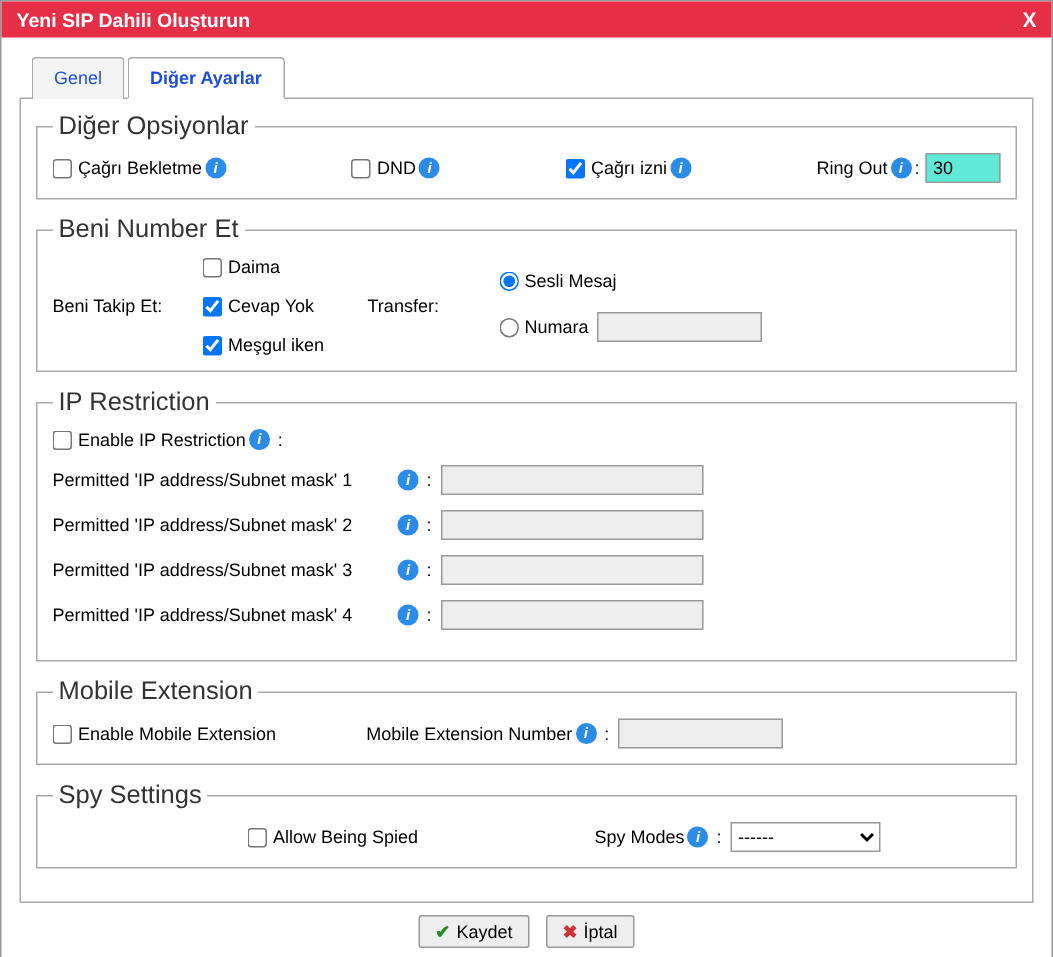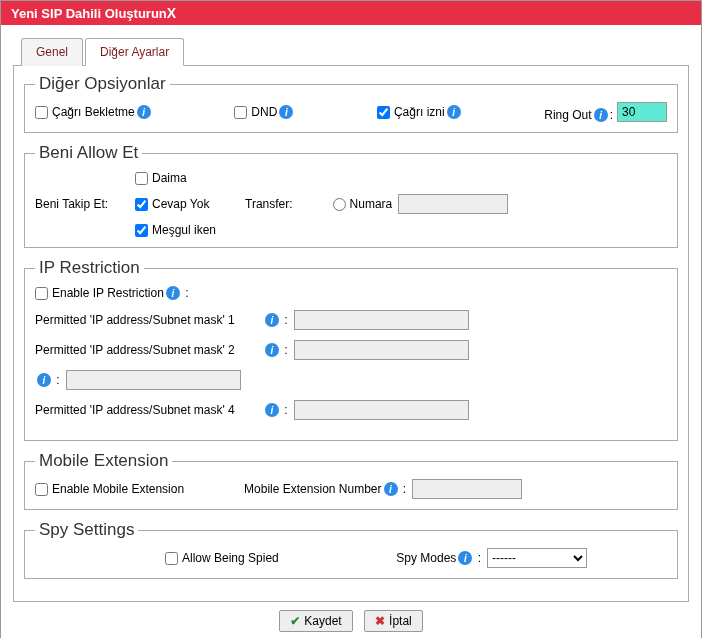--- a/index.html
+++ b/index.html
@@ -1,34 +1,34 @@
 <!DOCTYPE html>
 <html><head>
 <meta charset="utf-8">
 <style>
 * { box-sizing: border-box; }
 body { margin: 0; font-family: Arial, sans-serif; font-size: 12px; background: #fff; }
 .window { width: 702px; border: 1px solid #999; background: #fff; }
-.titlebar { background: #e62e46; color: #fff; font-weight: bold; padding: 4px 10px; display: flex; justify-content: flex-start; align-items: center; font-size: 13px; }
+.titlebar { background: #e62e46; color: #fff; font-weight: bold; padding: 4px 10px; display: flex; justify-content: space-between; align-items: center; font-size: 13px; }
 .close-x { font-weight: bold; cursor: pointer; font-size: 14px; }
 .content { padding: 12px; }
 .tabs { display: flex; margin-bottom: 0; position: relative; top: 1px; margin-left: 8px; }
-.tab { padding: 6px 14px; border: 1px solid #aaa; border-bottom: none; background: #f4f4f4; color: #7f1d1d; cursor: pointer; margin-right: 2px; border-radius: 3px 3px 0 0; font-size: 12px; }
-.tab.active { background: #fff; font-weight: normal; border-bottom: 1px solid #fff; }
+.tab { padding: 6px 14px; border: 1px solid #aaa; border-bottom: none; background: #f4f4f4; color: #1d4ed8; cursor: pointer; margin-right: 2px; border-radius: 3px 3px 0 0; font-size: 12px; }
+.tab.active { background: #fff; font-weight: bold; border-bottom: 1px solid #fff; }
 .tab-body { border: 1px solid #aaa; padding: 8px 10px 12px 10px; }
 fieldset { border: 1px solid #aaa; margin: 0 0 10px 0; padding: 8px 10px 10px 10px; }
 legend { color: #333; padding: 0 4px; font-size: 17px; }
 .row { display: flex; align-items: center; }
 .info-icon { display: inline-flex; width: 14px; height: 14px; border-radius: 50%; background: #2b8be6; color: #fff; font-size: 10px; font-weight: bold; align-items: center; justify-content: center; margin: 0 2px; cursor: pointer; font-style: italic; }
 label { display: inline-flex; align-items: center; }
 input[type="text"] { border: 1px solid #999; background: #eee; height: 20px; padding: 0 4px; font-size: 12px; }
 input[type="text"].white { background: #5eead4; }
 input[type="checkbox"], input[type="radio"] { margin: 0 4px 0 0; }
 .diger-row { display: flex; align-items: center; justify-content: space-between; }
-.diger-item { display: flex; align-items: flex-end; }
+.diger-item { display: flex; align-items: center; }
 .followme { display: flex; align-items: center; }
 .fm-left { width: 90px; }
 .fm-checks { display: flex; flex-direction: column; gap: 12px; margin-left: 10px; }
 .fm-transfer { margin-left: 29px; }
 .fm-radios { display: flex; flex-direction: column; gap: 14px; margin-left: 40px; }
 .fm-num { display: inline-flex; align-items: center; }
 .ip-row { display: flex; align-items: center; margin: 10px 0; }
 .ip-label { width: 228px; }
 .mobile-row { display: flex; align-items: center; gap: 60px; }
 .spy-row { display: flex; justify-content: space-between; padding-left: 130px; padding-right: 80px; }
@@ -77,39 +77,43 @@
           <div class="diger-item">
             <span>Ring Out</span>
             <span class="info-icon">i</span>
             <span>:</span>
             <input type="text" class="white" style="width: 50px; margin-left: 4px;" value="30">
           </div>
         </div>
       </fieldset>
 
       <fieldset>
-        <legend>Beni Allow Et</legend>
+        <legend>Beni Number Et</legend>
         <div class="followme">
           <div class="fm-left">Beni Takip Et:</div>
           <div class="fm-checks">
             <label>
                 <input type="checkbox" style="">
                 <span>Daima</span>
               </label>
             <label>
                 <input type="checkbox" checked="" style="">
                 <span>Cevap Yok</span>
               </label>
             <label>
                 <input type="checkbox" checked="" style="">
                 <span>Meşgul iken</span>
               </label>
           </div>
           <div class="fm-transfer">Transfer:</div>
           <div class="fm-radios">
+            <label>
+                <input type="radio" name="tr" checked="" style="">
+                <span>Sesli Mesaj</span>
+              </label>
             <span class="fm-num">
               <input type="radio" name="tr" style="">
               <span>Numara</span>
               <input type="text" style="width: 110px; margin-left: 6px;" value="">
             </span>
           </div>
         </div>
       </fieldset>
 
       <fieldset>
@@ -126,20 +130,21 @@
           <span>&nbsp;:</span>
           <input type="text" style="width: 175px; margin-left: 6px;" value="">
         </div>
         <div class="ip-row">
           <span class="ip-label">Permitted 'IP address/Subnet mask'  2</span>
           <span class="info-icon">i</span>
           <span>&nbsp;:</span>
           <input type="text" style="width: 175px; margin-left: 6px;" value="">
         </div>
         <div class="ip-row">
+          <span class="ip-label">Permitted 'IP address/Subnet mask'  3</span>
           <span class="info-icon">i</span>
           <span>&nbsp;:</span>
           <input type="text" style="width: 175px; margin-left: 6px;" value="">
         </div>
         <div class="ip-row">
           <span class="ip-label">Permitted 'IP address/Subnet mask'  4</span>
           <span class="info-icon">i</span>
           <span>&nbsp;:</span>
           <input type="text" style="width: 175px; margin-left: 6px;" value="">
         </div>

